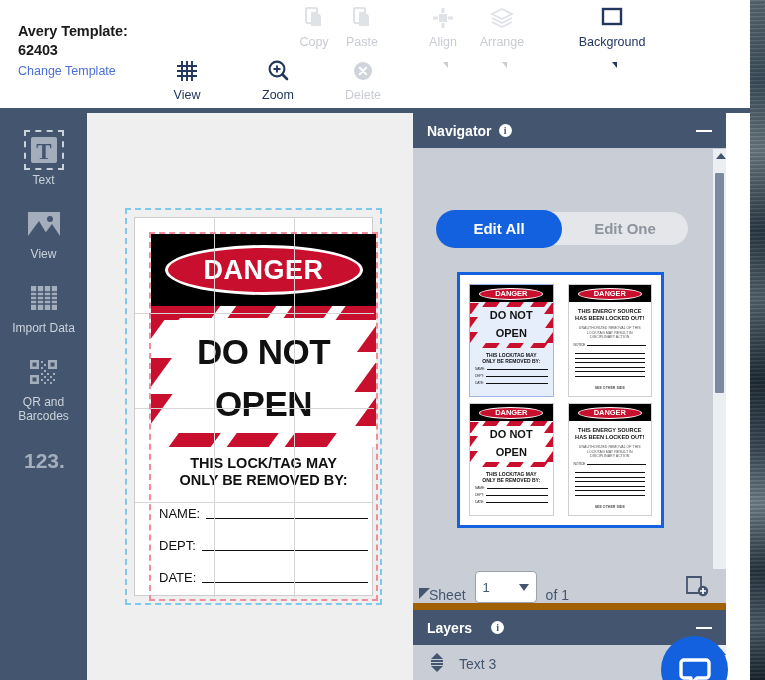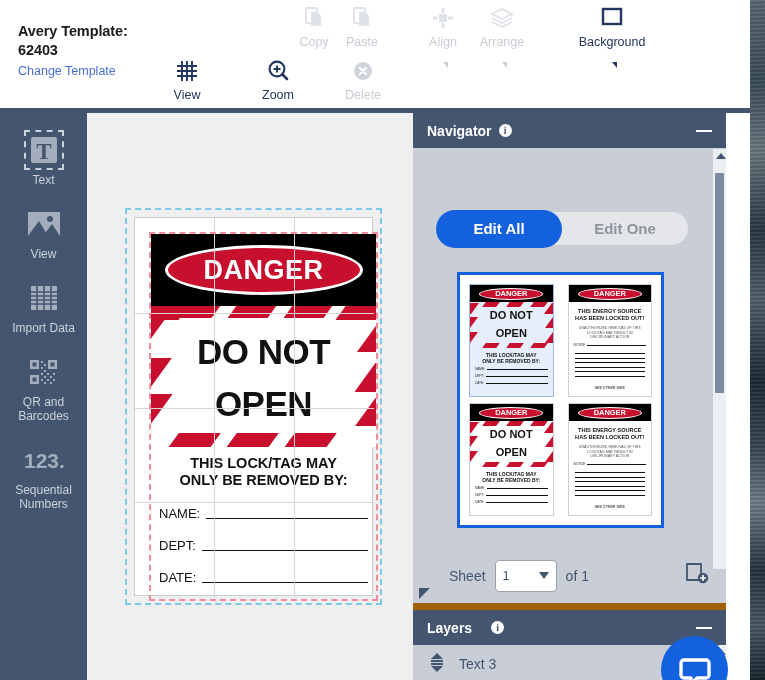--- a/index.html
+++ b/index.html
@@ -211,21 +211,21 @@
   .m-lines { padding: 0 5px; }
   .m-fline { display:flex; align-items:flex-end; margin-top: 3px; }
   .m-fline i { font-size: 3.4px; font-style: normal; color:#333; letter-spacing:-0.2px; }
   .m-fline b { flex:1; border-bottom: 1px solid #111; margin-left: 2px; margin-bottom: 1px; }
   .m-blines { padding: 0 6px; margin-top: 3px; }
   .m-blines div { border-bottom: 1px solid #111; height: 4.5px; }
   .m-blur { text-align:center; font-size: 3.6px; color:#555; line-height: 4.6px; padding: 0 6px; }
 
   .sheetbar {
     position: absolute; left: 0; right: 0; top: 400px;
-    height: 55px; display: flex; align-items: center; padding: 0 16px; margin-left: 20px;
+    height: 55px; display: flex; align-items: flex-end; padding: 0 16px;
   }
   .sheet-lbl { font-size: 14px; color: #44566f; }
   .sheet-select {
     width: 62px; height: 32px; margin: 0 9px;
     background: #ffffff; border: 1px solid #9aa2ae; border-radius: 4px;
     display: flex; align-items: center; padding: 0 7px;
     font-size: 13px; color: #44566f; cursor: pointer;
   }
   .sel-caret {
     margin-left: auto; width: 0; height: 0;
@@ -467,24 +467,20 @@
         <span>Barcodes</span>
       </div>
     </div>
 
     <div class="sb-item">
       <div class="sb-ico">
         <svg width="44" height="26" viewBox="0 0 44 26">
           <text x="2" y="21" font-size="21" font-weight="bold" fill="#a4adbb" font-family="Liberation Sans, sans-serif">123...</text>
         </svg>
       </div>
-      <div class="sb-lbl">
-        <span>Sequential</span><br>
-        <span>Numbers</span>
-      </div>
     </div>
   </div>
 
   <div class="canvas-area">
     <div class="label-wrap">
 
       <div class="sel-outer"></div>
 
       <div class="label-card">
 

